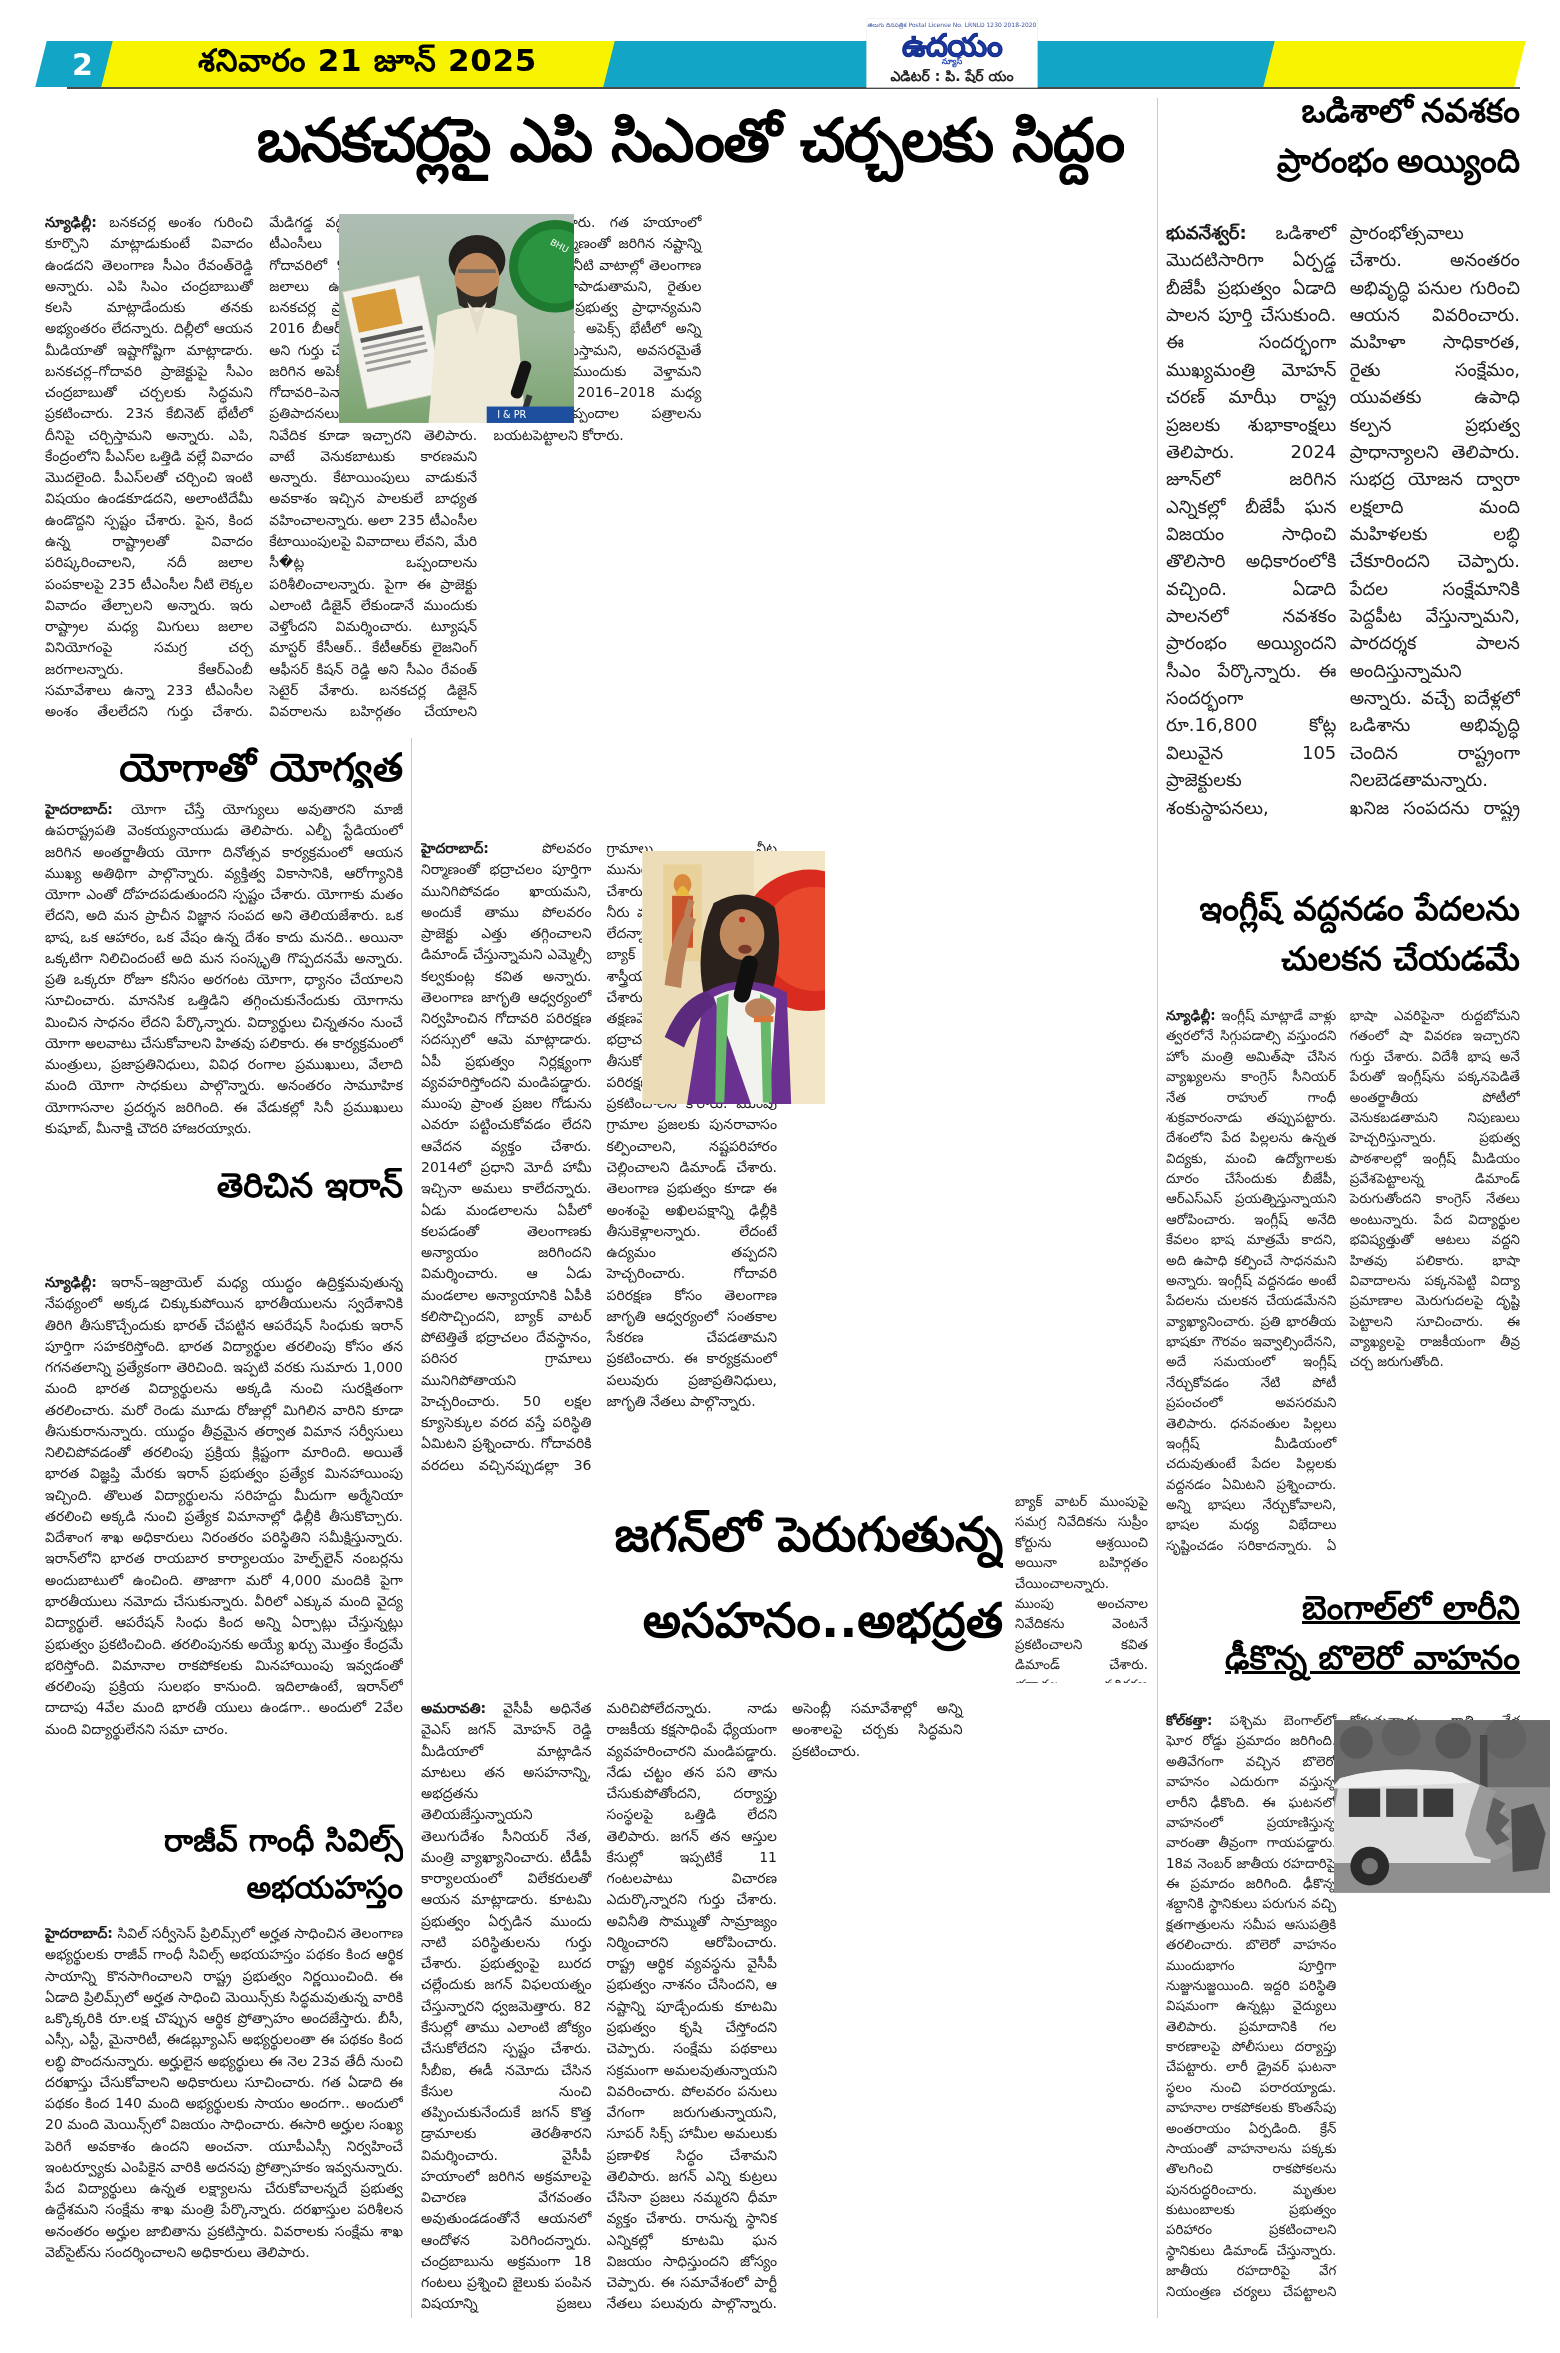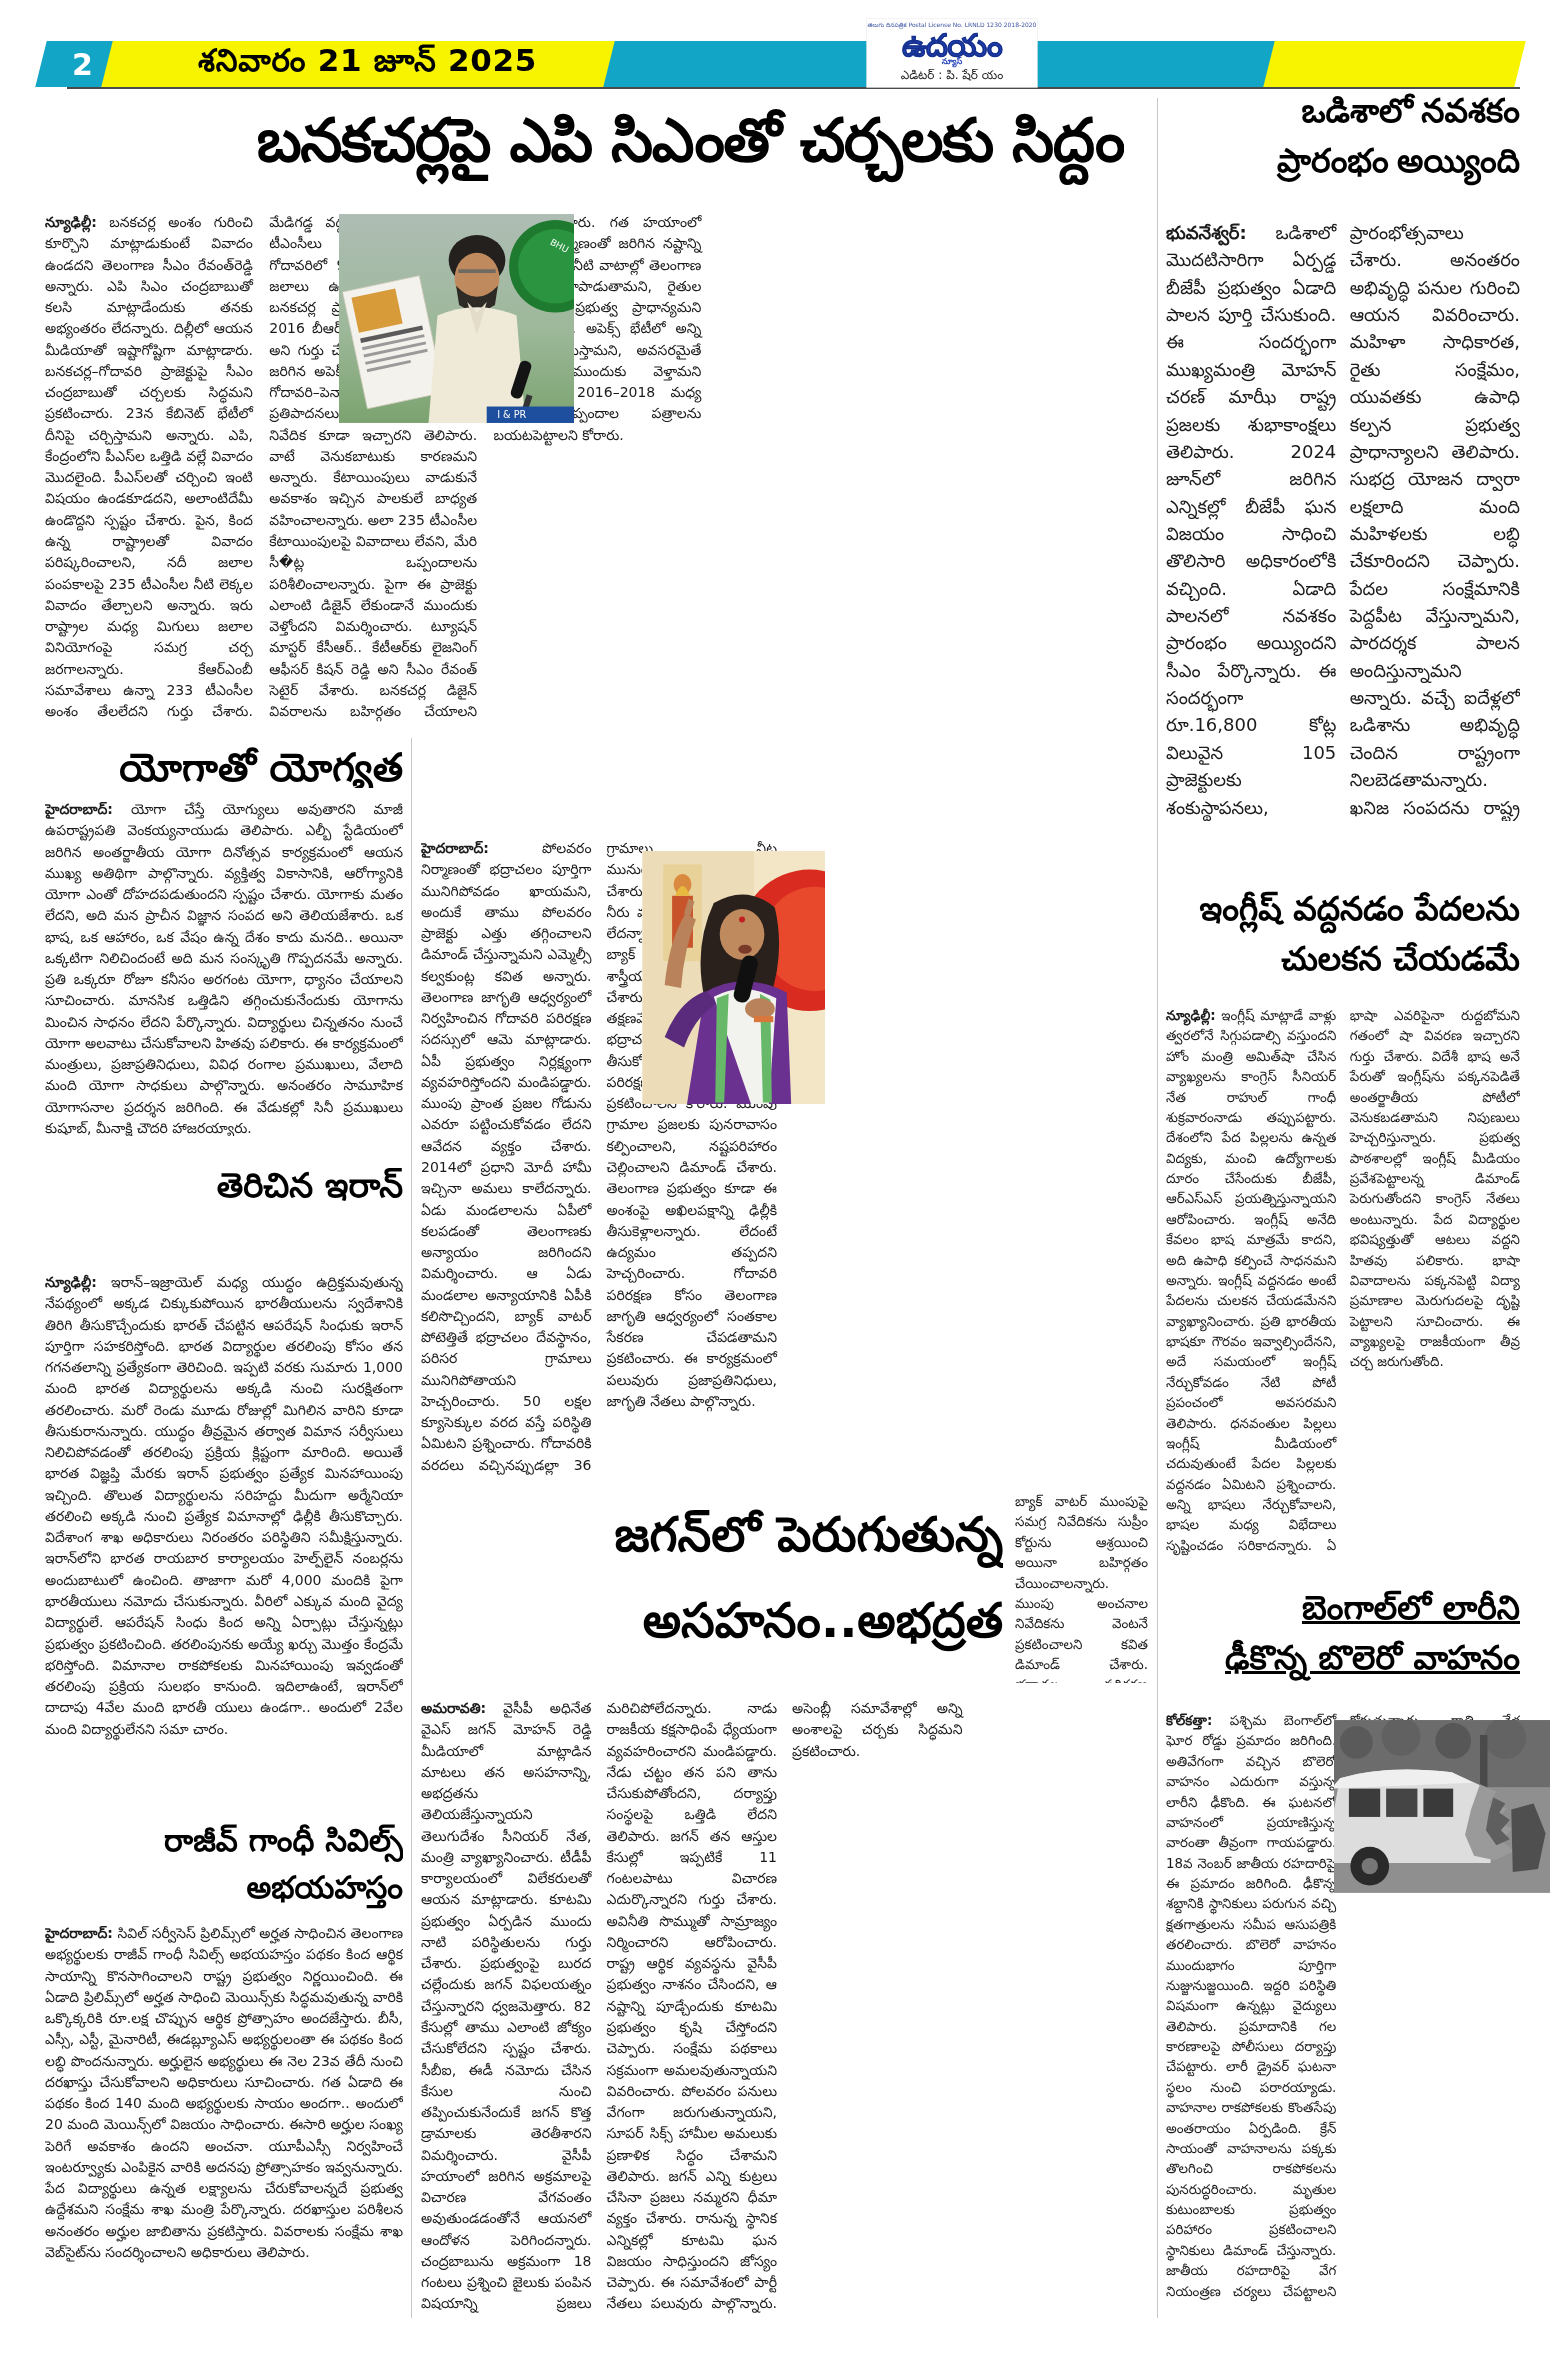--- a/index.html
+++ b/index.html
@@ -24,21 +24,21 @@
   .hdr-underline{position:absolute;top:87px;left:67px;width:1453px;height:2.2px;background:#4a4a4a;}
   .masthead{
     position:absolute;top:-21.6px;left:826px;width:170px;height:68px;background:#fff;
     display:flex;flex-direction:column;align-items:center;justify-content:flex-start;
     box-shadow:0 0 0 0.7px #eee;z-index:3;
   }
   .mast-top{font-size:6px;color:#3a53a0;white-space:nowrap;margin-top:1.5px;}
   .mast-logo{font-size:31px;font-weight:900;color:#2746b8;line-height:1.0;letter-spacing:-0.7px;
     -webkit-text-stroke:0.7px #16308f;}
   .mast-sub{font-size:8.2px;color:#2746b8;font-weight:bold;margin-top:-4.5px;}
-  .mast-ed{font-size:12px;color:#222;margin-top:0px;}
+  .mast-ed{font-size:14px;color:#222;margin-top:0px;font-weight:bold;}
   
   .vrule{position:absolute;width:0.7px;background:#c9c9c9;}
   
   .headline{position:absolute;color:#000;font-weight:900;text-align:right;line-height:1.35;overflow:hidden;}
   .hl-main{top:95px;left:54px;width:1070px;height:113px;font-size:60px;line-height:1.5;letter-spacing:-1.5px;}
   .hl-sec{font-size:45px;letter-spacing:-0.7px;}
   .hl-col{font-size:33px;line-height:1.5;}
   
   .body{
     position:absolute;font-size:14px;line-height:1.52;color:#1b1b1b;

